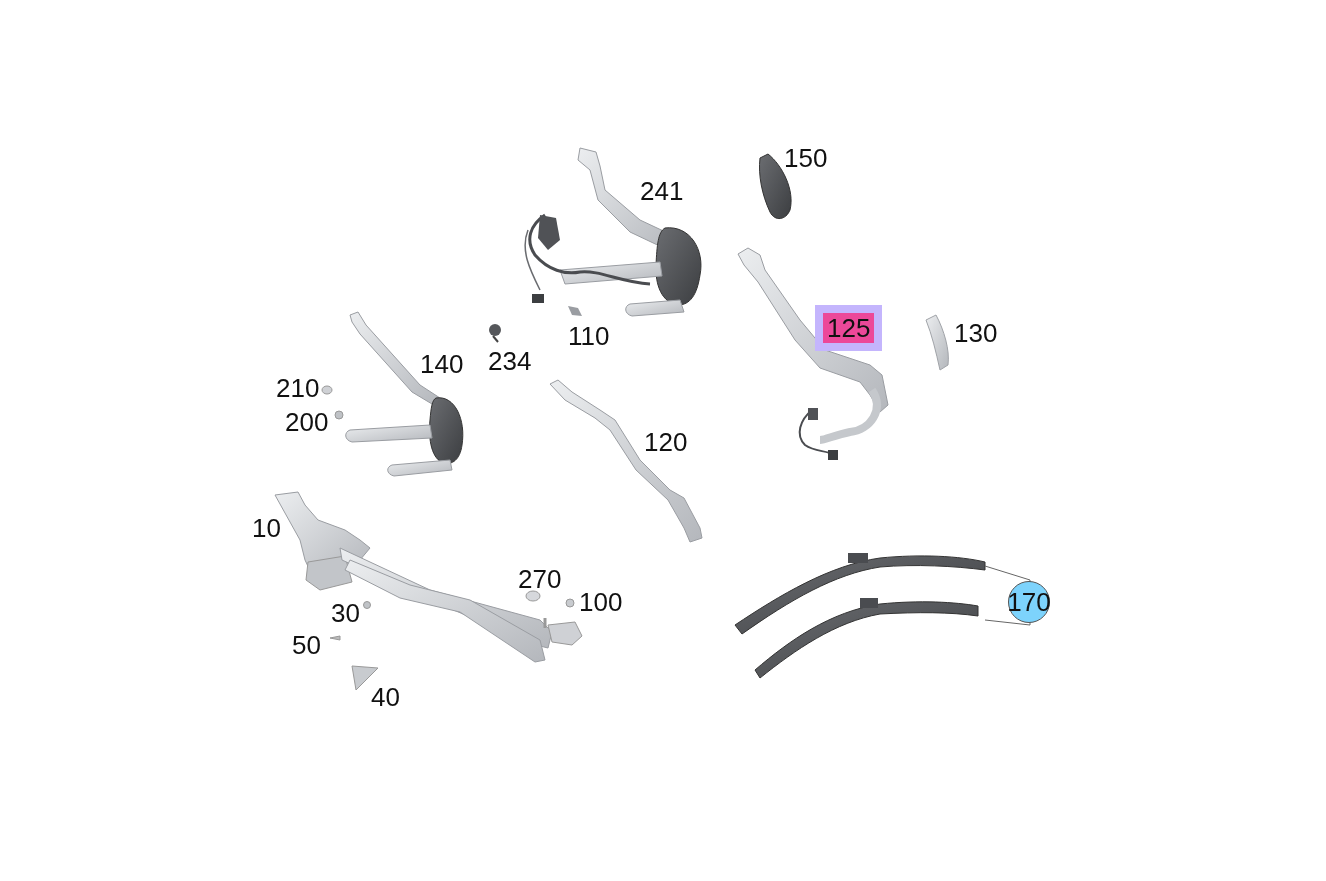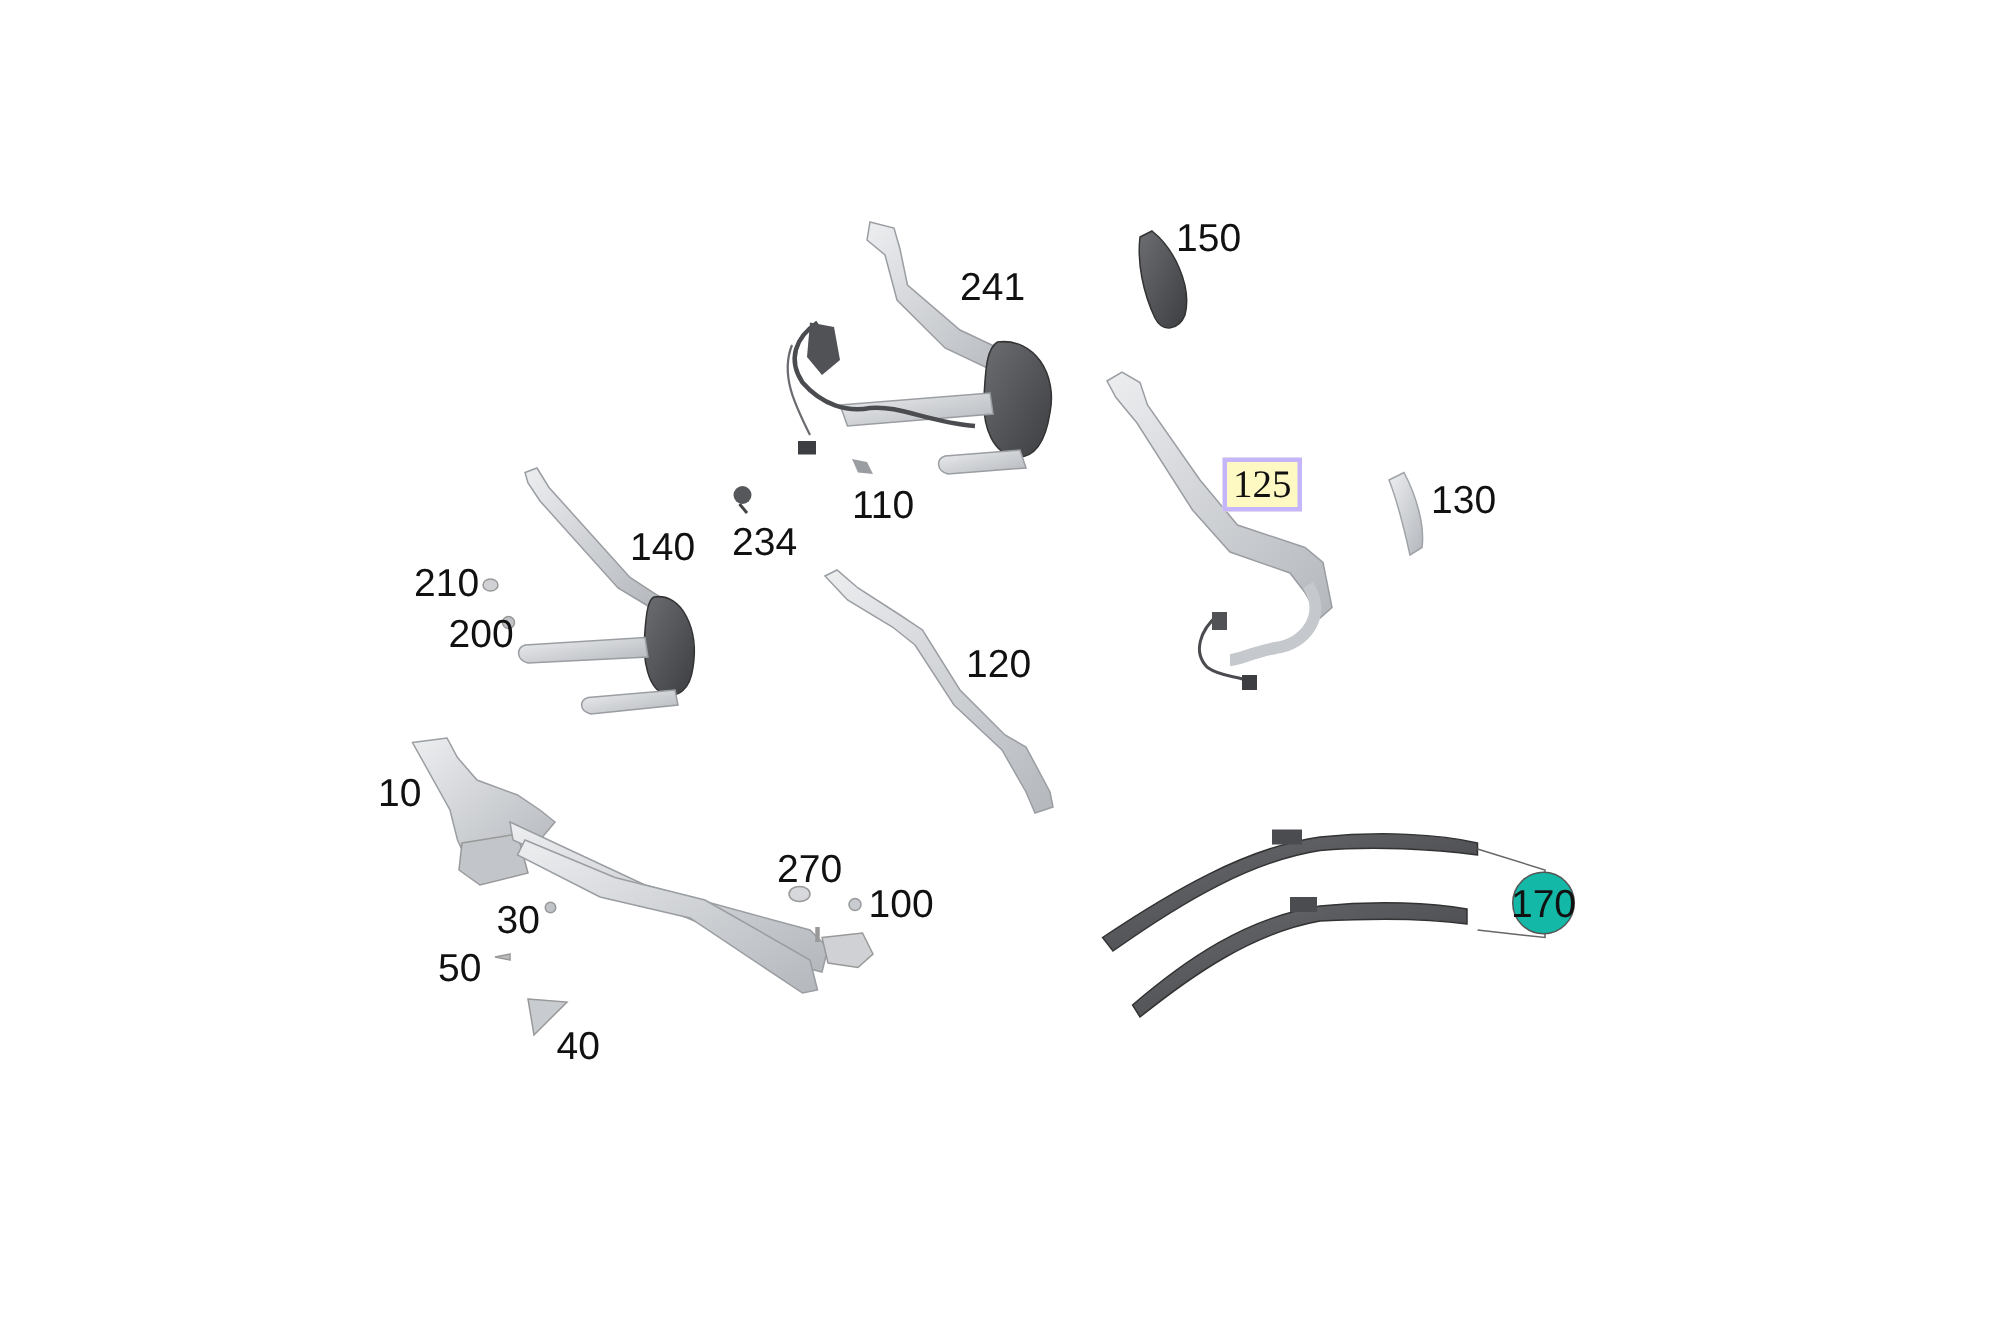--- a/index.html
+++ b/index.html
@@ -1,23 +1,23 @@
 <!DOCTYPE html>
 <html><head>
   <meta charset="utf-8">
   <style>
     html, body { margin: 0; padding: 0; background: #ffffff; }
     body { width: 1326px; height: 881px; position: relative; overflow: hidden;
            font-family: "Liberation Sans", sans-serif; }
     #diagram { position: absolute; left: 0; top: 0; width: 1326px; height: 881px; }
     .callout { position: absolute; font-size: 26px; color: #111; line-height: 1;
                font-family: "Liberation Sans", sans-serif; cursor: pointer; white-space: nowrap; }
-    .callout.highlight { border: 3px solid #c4b5fd; padding: 2px 4px 2px 4px; background: #fef9c3; font-family: Liberation Serif, serif; }
+    .callout.highlight { border: 8px solid #c4b5fd; padding: 2px 4px 2px 4px; background: #ec4899; }
     .callout.circled { border: 1px solid #555; border-radius: 50%; width: 40px; height: 40px;
-                       display: flex; align-items: center; justify-content: center; background: #14b8a6; }
+                       display: flex; align-items: center; justify-content: center; background: #7dd3fc; }
     svg .part { cursor: pointer; }
   </style>
 </head>
 <body>
 
 <div id="diagram">
   <svg width="1326" height="881" viewBox="0 0 1326 881">
     <defs>
       <linearGradient id="metal" x1="0" y1="0" x2="1" y2="1">
         <stop offset="0" stop-color="#eceef0"></stop>
@@ -120,16 +120,16 @@
   <span class="callout" style="left:579px;top:589px">100</span>
   <span class="callout" style="left:644px;top:429px">120</span>
   <span class="callout highlight" style="left:815px;top:305px">125</span>
   <span class="callout" style="left:954px;top:320px">130</span>
   <span class="callout" style="left:420px;top:351px">140</span>
   <span class="callout" style="left:640px;top:178px">241</span>
   <span class="callout" style="left:784px;top:145px">150</span>
   <span class="callout" style="left:488px;top:348px">234</span>
   <span class="callout" style="left:568px;top:323px">110</span>
   <span class="callout circled" style="left:1008px;top:581px">170</span>
-  <span class="callout" style="left:299px;top:409px">200</span>
+  <span class="callout" style="left:285px;top:409px">200</span>
   <span class="callout" style="left:276px;top:375px">210</span>
   <span class="callout" style="left:518px;top:566px">270</span>
 </div>
 
 </body></html>

